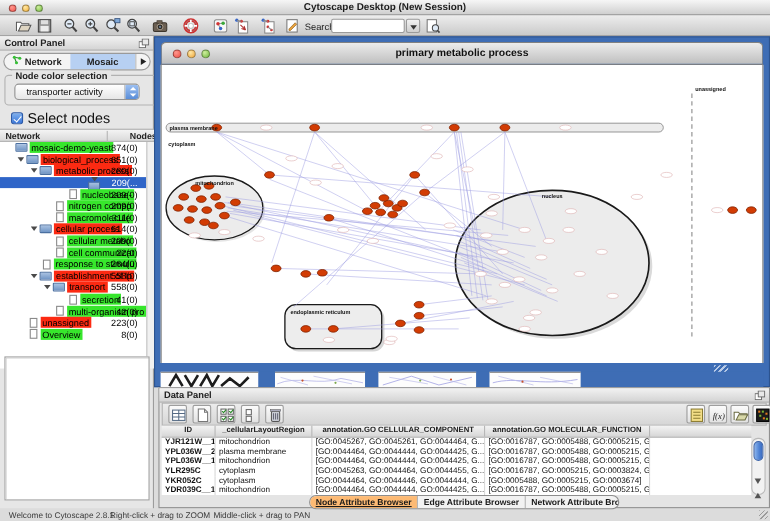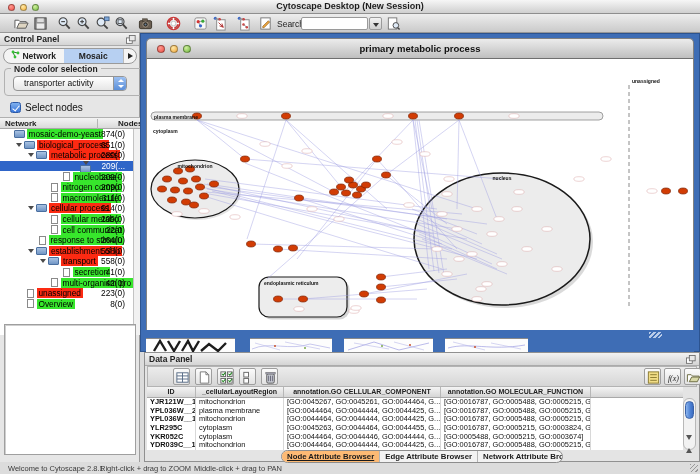--- a/index.html
+++ b/index.html
@@ -35,21 +35,21 @@
   .tri-right{width:0;height:0;border-top:3.5px solid transparent;border-bottom:3.5px solid transparent;border-left:5px solid #222;}
   .groupbox{position:absolute;left:4px;top:35px;width:144px;height:28px;border:1px solid #b2b2b2;border-radius:4px;}
   .groupbox-legend{position:absolute;left:6px;top:-5px;background:#e6e6e6;padding:0 3px;font-size:8.5px;font-weight:bold;color:#222;}
   .combo{position:absolute;left:8px;top:7px;width:114px;height:15px;border:1px solid #949494;border-radius:4px;background:linear-gradient(#ffffff,#e6e6e6);font-size:8.5px;line-height:13px;padding-left:10px;color:#111;}
   .combo-stepper{position:absolute;right:0;top:0;width:13px;height:13px;background:linear-gradient(#9cc0f2,#5a8ed8);border-left:1px solid #949494;border-radius:0 3px 3px 0;}
   .step-up{position:absolute;left:3.5px;top:2px;width:0;height:0;border-left:3px solid transparent;border-right:3px solid transparent;border-bottom:3.5px solid #fff;}
   .step-down{position:absolute;left:3.5px;top:7.5px;width:0;height:0;border-left:3px solid transparent;border-right:3px solid transparent;border-top:3.5px solid #fff;}
   .checkbox-row{position:absolute;left:10px;top:68px;height:12px;display:flex;align-items:center;gap:4px;}
   .checkbox{width:11px;height:11px;background:linear-gradient(#7fb0ee,#3b77d9);border:1px solid #2c5aa8;border-radius:2.5px;position:relative;}
   .checkbox::after{content:"";position:absolute;left:3px;top:1px;width:3px;height:6px;border-right:1.6px solid #fff;border-bottom:1.6px solid #fff;transform:rotate(40deg);}
-  .checkbox-label{font-size:10px;color:#111;}
+  .checkbox-label{font-size:13px;color:#111;}
   .tree-header{position:absolute;left:0;top:84px;width:140px;height:12px;background:linear-gradient(#f4f4f4,#dadada);border-top:1px solid #b0b0b0;border-bottom:1px solid #a8a8a8;font-size:8px;font-weight:bold;color:#222;}
   .tree-header .h-net{position:absolute;left:5px;top:1px;}
   .tree-header .h-nodes{position:absolute;left:97px;top:1px;border-left:1px solid #b5b5b5;padding-left:20px;height:10px;}
   .tree-body{position:absolute;left:0;top:96px;width:133px;height:206px;background:#fff;overflow:hidden;}
   .tree-scrollbar{position:absolute;left:133px;top:96px;width:7px;height:206px;background:#f1f1f1;border-left:1px solid #c3c3c3;}
   .tree-row{position:relative;height:10.6px;display:flex;align-items:center;cursor:default;}
   .tree-row.selected{background:#2f65c8;}
   .t-arrow{width:0;height:0;border-left:3.5px solid transparent;border-right:3.5px solid transparent;border-top:4.5px solid #4a4a4a;margin-right:2px;flex:none;}
   .t-arrow-sp{width:9.5px;flex:none;}
   .t-folder{width:11px;height:8px;background:linear-gradient(#a9c2e2,#7095c5);border:1px solid #4a6fa0;border-radius:1px;margin-right:2px;flex:none;}
@@ -71,21 +71,21 @@
   .fw-tl.g{left:36px;background:radial-gradient(circle at 35% 30%,#d2f0a0,#6fb63e);}
   .fw-canvas{position:absolute;left:5px;top:25px;width:548px;height:271px;background:#fff;border-left:1px solid #818181;border-right:1px solid #818181;overflow:hidden;}
   .fw-grip{position:absolute;left:508px;top:298px;width:13px;height:7px;background:repeating-linear-gradient(135deg,#b8cbe8 0 1.5px,transparent 1.5px 3.5px);}
   .bg-strip{position:absolute;left:5px;top:304px;width:548px;height:14px;}
   .sliver{position:absolute;top:0;height:14px;background:#fdfdfd;border-top:1px solid #8a8a8a;overflow:hidden;}
   .blue-chip{position:absolute;top:0;height:14px;background:#3e6db5;}
 
   
   .data-panel{left:144px;top:352px;width:556px;height:110px;background:#e4e4e4;border:1px solid #909090;}
   .dp-toolbar{position:absolute;left:2px;top:13px;width:550px;height:21px;background:linear-gradient(#ececec,#d6d6d6);border:1px solid #b3b3b3;}
-  .dp-btn{position:absolute;top:1px;width:17px;height:17px;border:1px solid #9e9e9e;border-radius:2px;background:linear-gradient(#fbfbfb,#e2e2e2);margin-left:20px;}
+  .dp-btn{position:absolute;top:1px;width:17px;height:17px;border:1px solid #9e9e9e;border-radius:2px;background:linear-gradient(#fbfbfb,#e2e2e2);}
   .dp-btn svg{width:15px;height:15px;display:block;margin:0.5px;}
   .dp-table-header{position:absolute;left:2px;top:34px;width:536px;height:11px;display:flex;background:linear-gradient(#f4f4f4,#d6d6d6);border-bottom:1px solid #a9a9a9;}
   .dp-hcell{font-size:7px;font-weight:bold;color:#222;text-align:center;line-height:10px;border-right:1px solid #b7b7b7;overflow:hidden;white-space:nowrap;}
   .dp-rows{position:absolute;left:2px;top:45px;width:536px;height:52px;background:#fff;overflow:hidden;}
   .dp-row{display:flex;height:8.7px;}
   .dp-cell{font-size:7.4px;color:#111;line-height:8.7px;padding-left:3px;border-right:1px solid #d8d8d8;overflow:hidden;white-space:nowrap;}
   .dp-row .c0{font-weight:bold;}
   .c0{width:49px;flex:none;}.c1{width:88px;flex:none;}.c2{width:157px;flex:none;}.c3{width:150px;flex:none;}.c4{flex:1;border-right:none;}
   .dp-scrollbar{position:absolute;right:3px;top:45px;width:13px;height:52px;background:#f2f2f2;border:1px solid #b8b8b8;border-radius:6px;}
   .dp-thumb{position:absolute;left:1px;top:2px;width:9px;height:18px;border-radius:5px;background:linear-gradient(90deg,#8ab4ee,#4e82d4 60%,#3c6cc0);border:0.5px solid #3a62a8;}

